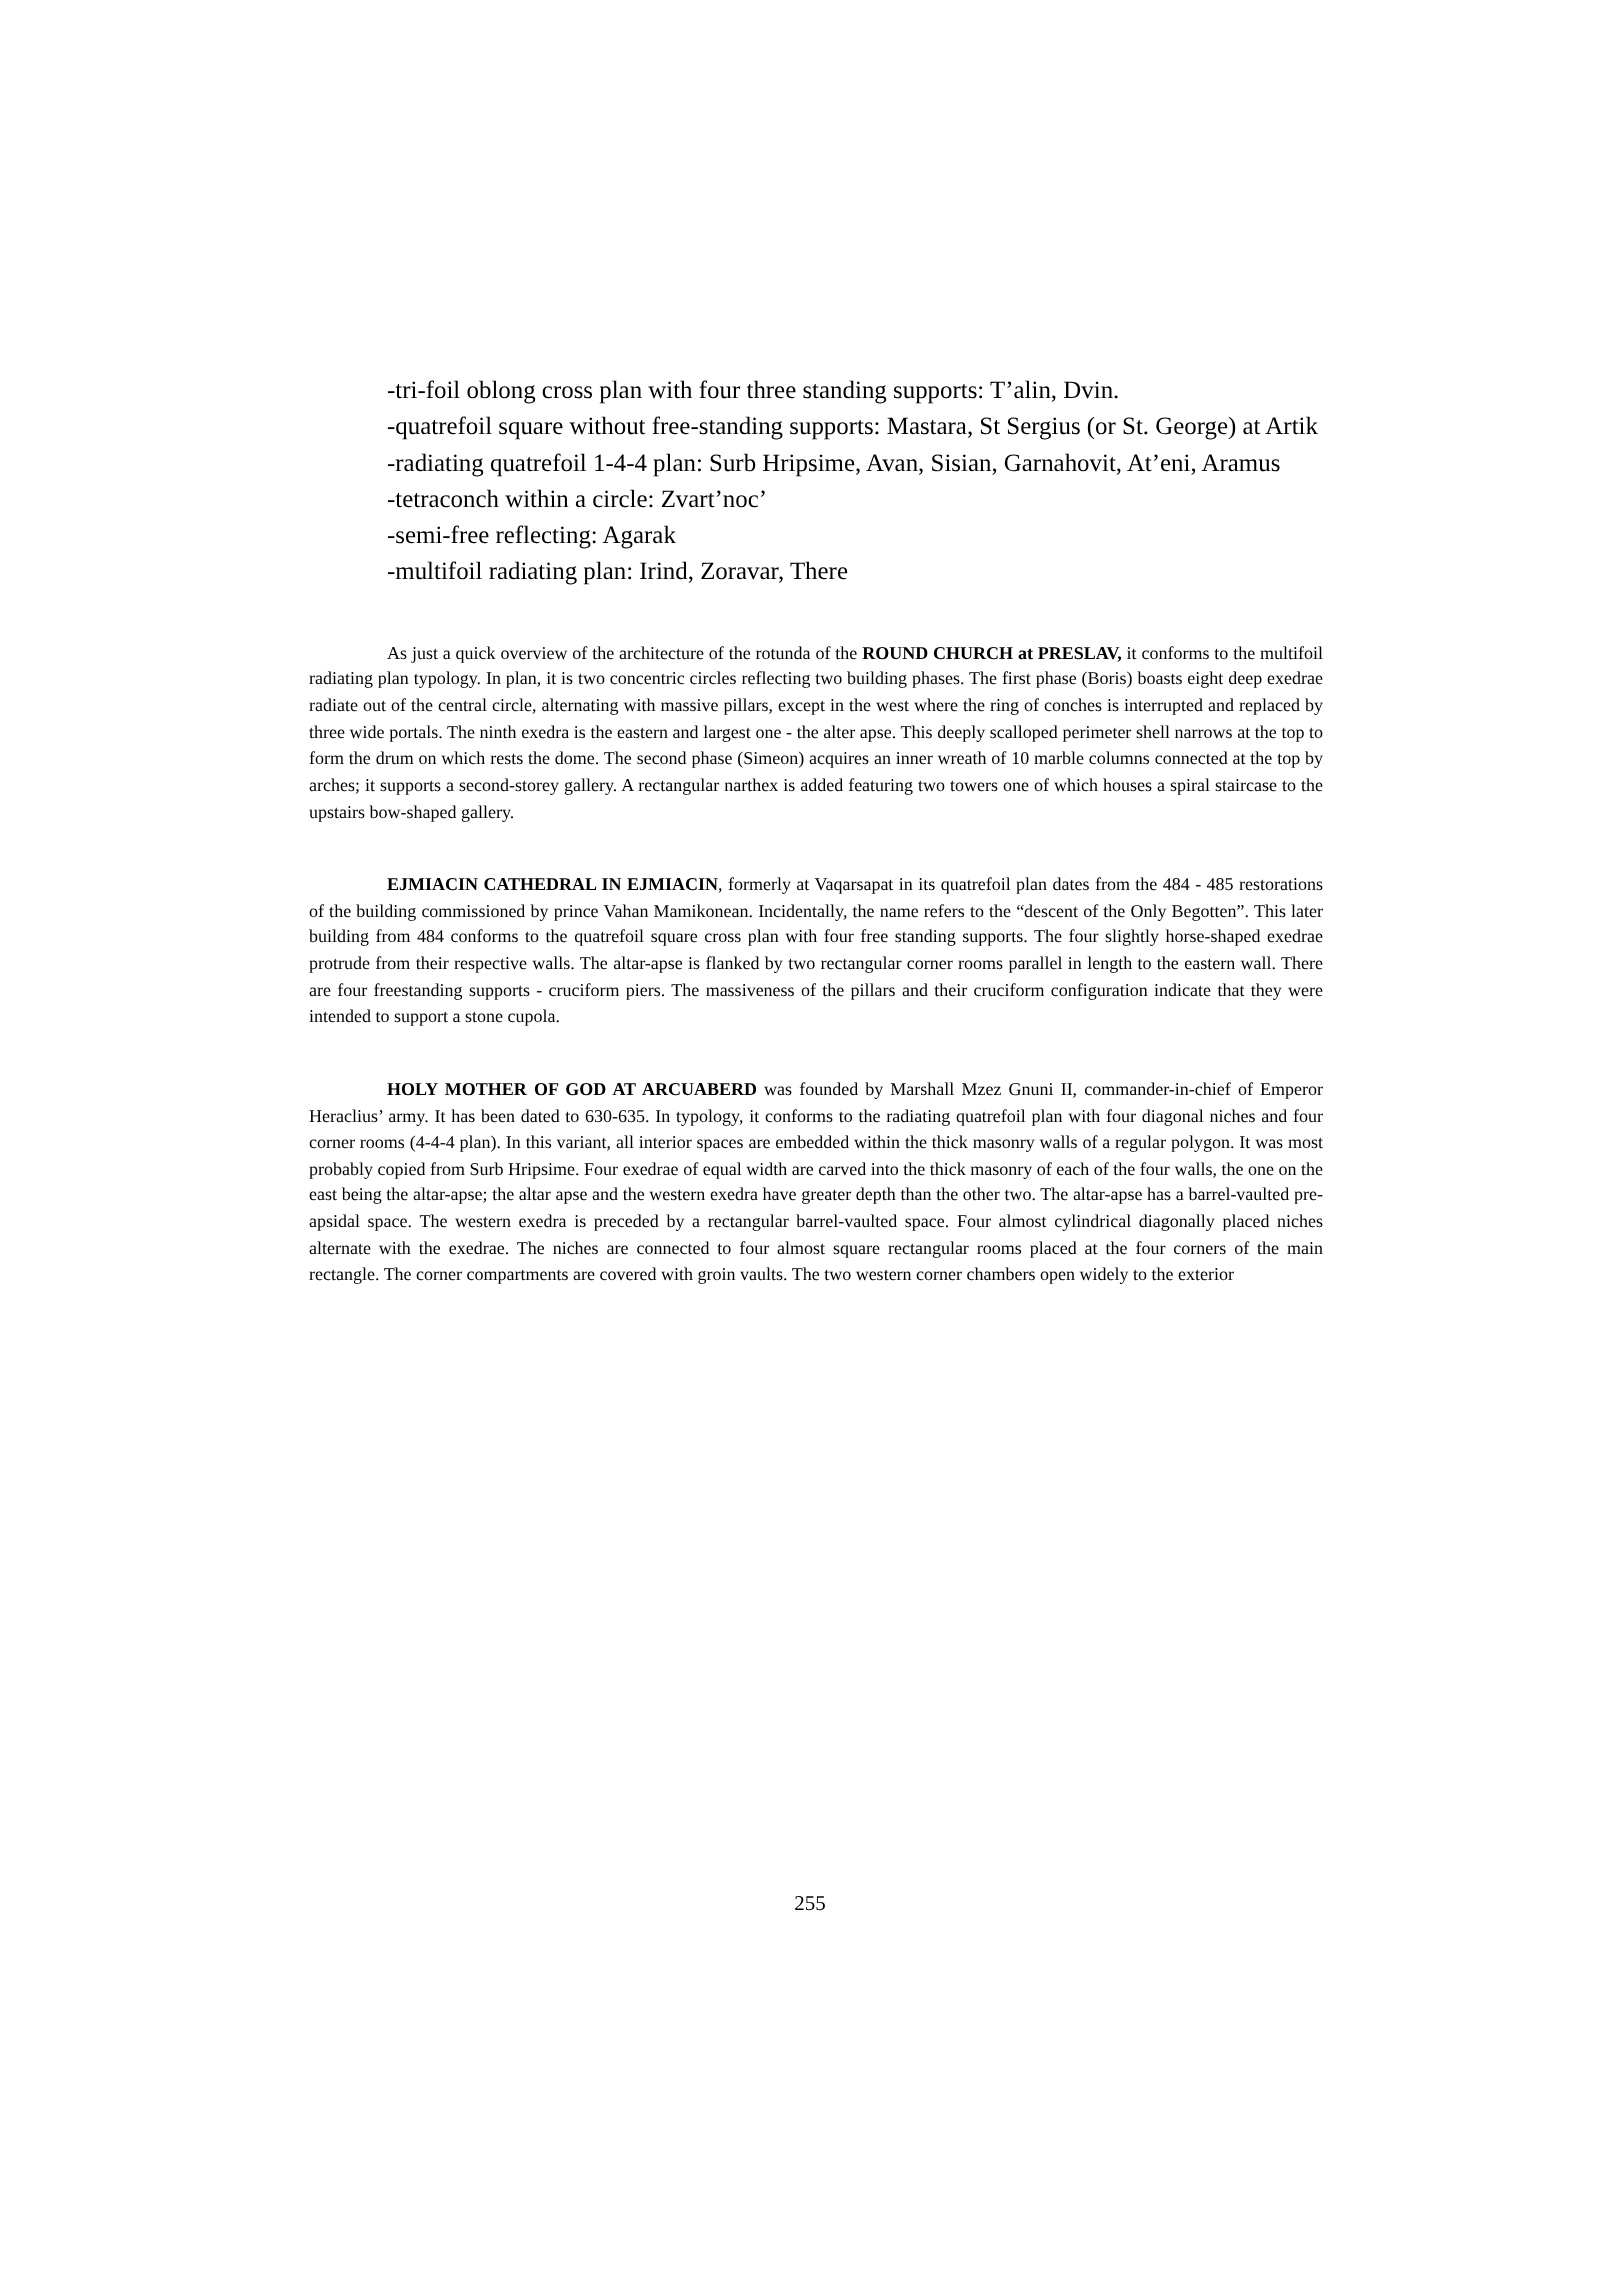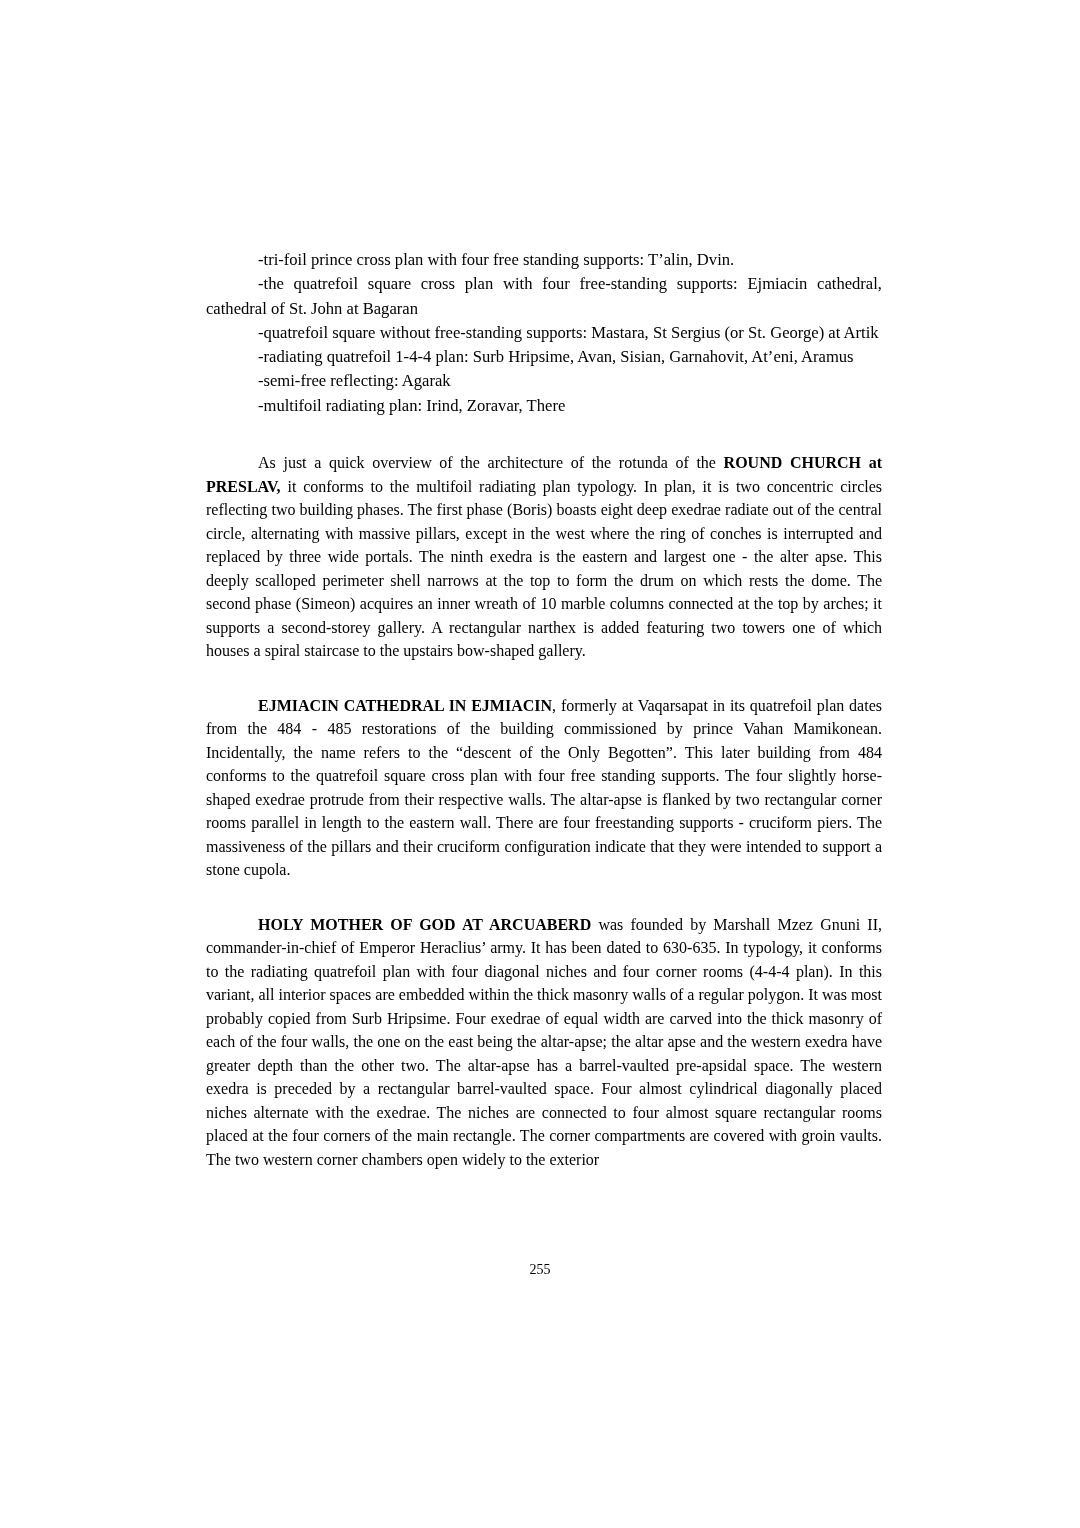--- a/index.html
+++ b/index.html
@@ -35,21 +35,21 @@
     text-align: justify;
   }
   .list-item {
     text-indent: 52px;
     margin: 0;
     padding: 0;
     text-align: justify;
     text-justify: inter-word;
   }
   .para {
-    font-size: 16px;
+    font-size: 12px;
     line-height: 1.47;
     text-align: justify;
     text-justify: inter-word;
     margin: 0;
     text-indent: 52px;
   }
   .gap-lg { height: 33px; }
   .gap-md { height: 31px; }
   .b { font-weight: bold; }
   .pagenum {
@@ -63,24 +63,24 @@
   }
 </style>
 </head>
 <body>
 
 <div class="page">
 
   <div class="content">
 
     <div class="list-block">
-      <p class="list-item">-tri-foil prince cross plan with four free standing supports:  T’alin, Dvin.</p>
-      <p class="list-item">-the quatrefoil square cross plan with four free-standing supports:  Ejmiacin cathedral, cathedral of  St. John at Bagaran</p>
+      <p class="list-item">-tri-foil oblong cross plan with four three standing supports:  T’alin, Dvin.</p>
       <p class="list-item">-quatrefoil square without free-standing supports:  Mastara, St Sergius (or St. George) at Artik</p>
       <p class="list-item">-radiating quatrefoil  1-4-4 plan:  Surb Hripsime, Avan, Sisian, Garnahovit, At’eni, Aramus</p>
+      <p class="list-item">-tetraconch within a circle:  Zvart’noc’</p>
       <p class="list-item">-semi-free reflecting: Agarak</p>
       <p class="list-item">-multifoil radiating plan:  Irind, Zoravar, There</p>
     </div>
 
     <div class="gap-lg"></div>
 
     <p class="para"><span>As just a quick overview of the architecture of the rotunda of the </span><span class="b">ROUND CHURCH at PRESLAV,</span><span> it conforms to the multifoil radiating plan typology.  In plan, it is two concentric circles reflecting two building phases.  The first phase (Boris) boasts eight deep exedrae radiate out of the central circle, alternating with massive pillars, except in the west where the ring of conches is interrupted and replaced by three wide portals.  The ninth exedra is the eastern and largest one - the alter apse.  This deeply scalloped perimeter shell  narrows at the top to form the drum on which rests the dome.  The second phase (Simeon) acquires an inner wreath of 10 marble columns connected at the top by arches; it supports a second-storey gallery.  A rectangular narthex is added featuring two towers one of which houses a spiral staircase to the upstairs bow-shaped gallery.</span></p>
 
     <div class="gap-md"></div>
 

